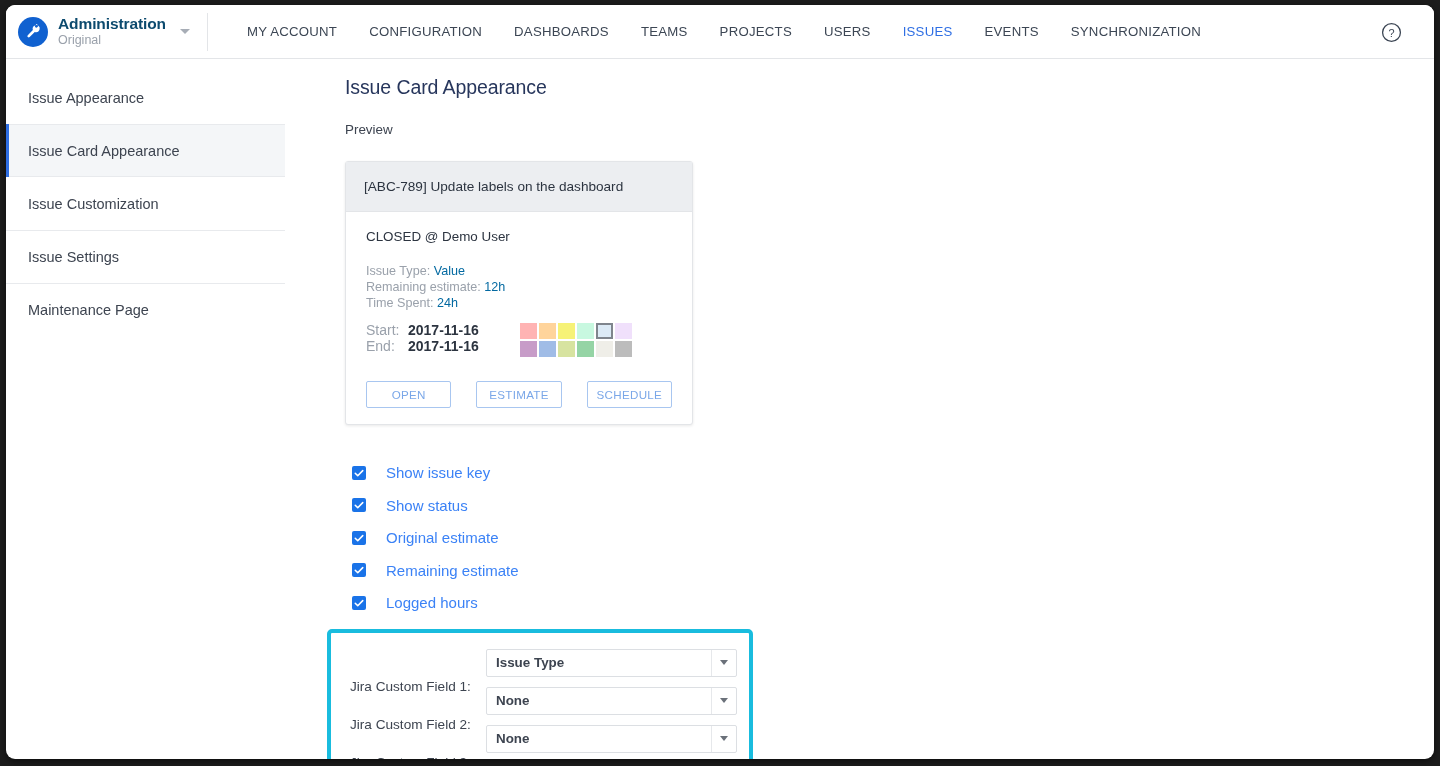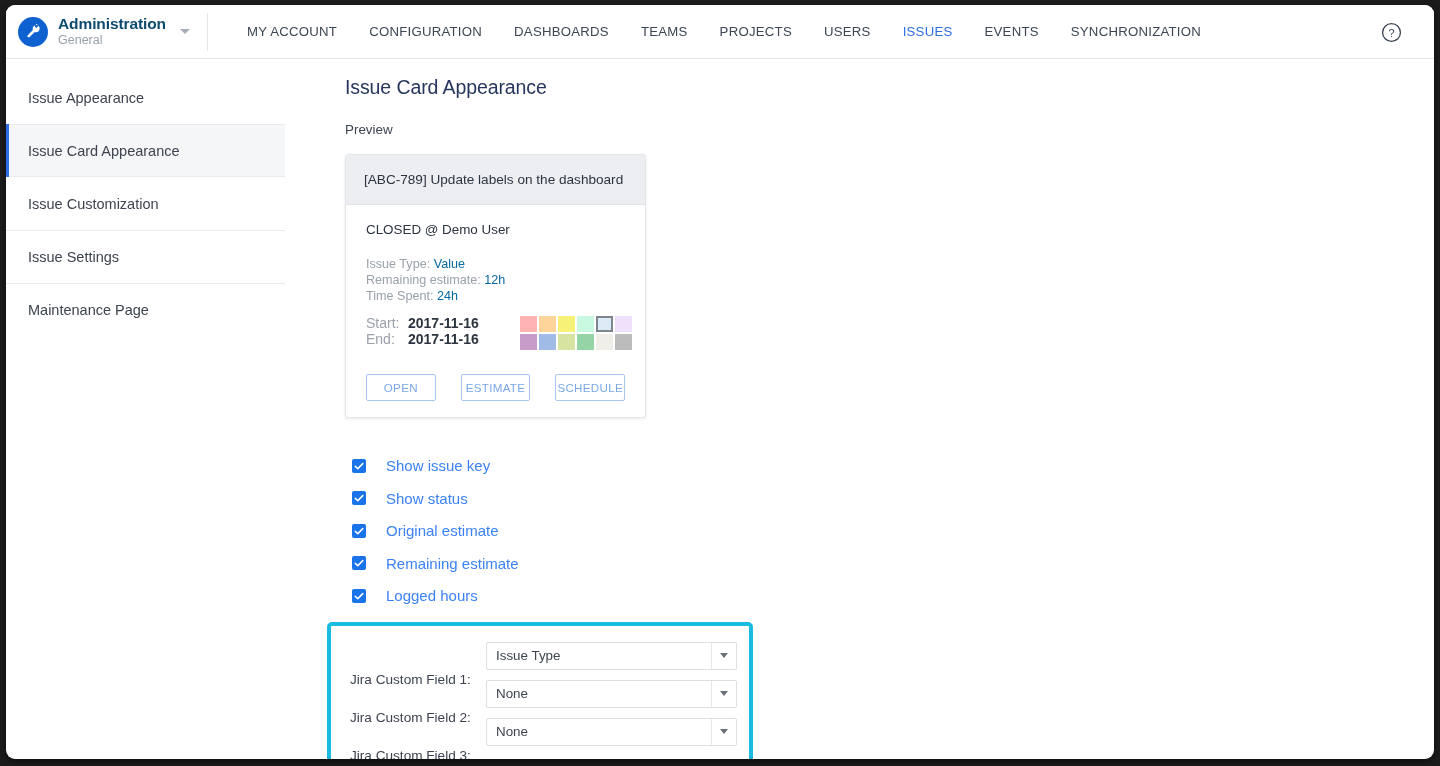--- a/index.html
+++ b/index.html
@@ -141,22 +141,22 @@
     letter-spacing: -0.1px;
   }
   #preview-label {
     margin-top: 23px;
     font-size: 13.4px;
     color: #3d4450;
   }
 
   
   #card {
-    margin-top: 17px;
-    width: 301px;
+    margin-top: 24px;
+    width: 348px;
     background: #ffffff;
     border: 1px solid #e3e5e8;
     border-radius: 3px;
     box-shadow: 0 1px 3px rgba(0,0,0,0.09);
   }
   #card-header {
     background: #eceef1;
     height: 50px;
     display: flex;
     align-items: center;
@@ -272,20 +272,21 @@
   }
   .cf-select {
     flex: 1;
     height: 28px;
     border: 1px solid #dcdfe3;
     border-radius: 2px;
     background: #ffffff;
     display: flex;
     align-items: center;
     cursor: pointer;
+    font-weight: bold;
   }
   .cf-value {
     flex: 1;
     padding-left: 9px;
     font-size: 13.4px;
     color: #3d4450;
   }
   .cf-arrow {
     width: 25px;
     height: 100%;
@@ -309,21 +310,21 @@
   <div id="topbar">
 
     <div id="brand">
       <div id="logo-circle">
         <svg width="17" height="17" viewBox="0 0 24 24" aria-hidden="true">
           <path fill="#ffffff" d="M20.3 4.2a5.6 5.6 0 0 0-6.2-1.1 5.6 5.6 0 0 0-2.9 6.9L3.6 17.6a2 2 0 0 0 0 2.8 2 2 0 0 0 2.8 0l7.6-7.6a5.6 5.6 0 0 0 6.9-2.9 5.6 5.6 0 0 0-1.1-6.2l-2.9 2.9-2.2-.7-.7-2.2 2.9-2.9z" transform="translate(0.5,0.5) scale(0.95)"></path>
         </svg>
       </div>
       <div id="brand-text">
         <div id="brand-title">Administration</div>
-        <div id="brand-sub">General</div>
+        <div id="brand-sub">Original</div>
       </div>
       <div id="brand-caret"></div>
     </div>
 
     <div id="brand-divider"></div>
 
     <div id="mainnav">
         <div class="navitem">MY ACCOUNT</div>
         <div class="navitem">CONFIGURATION</div>
         <div class="navitem">DASHBOARDS</div>

